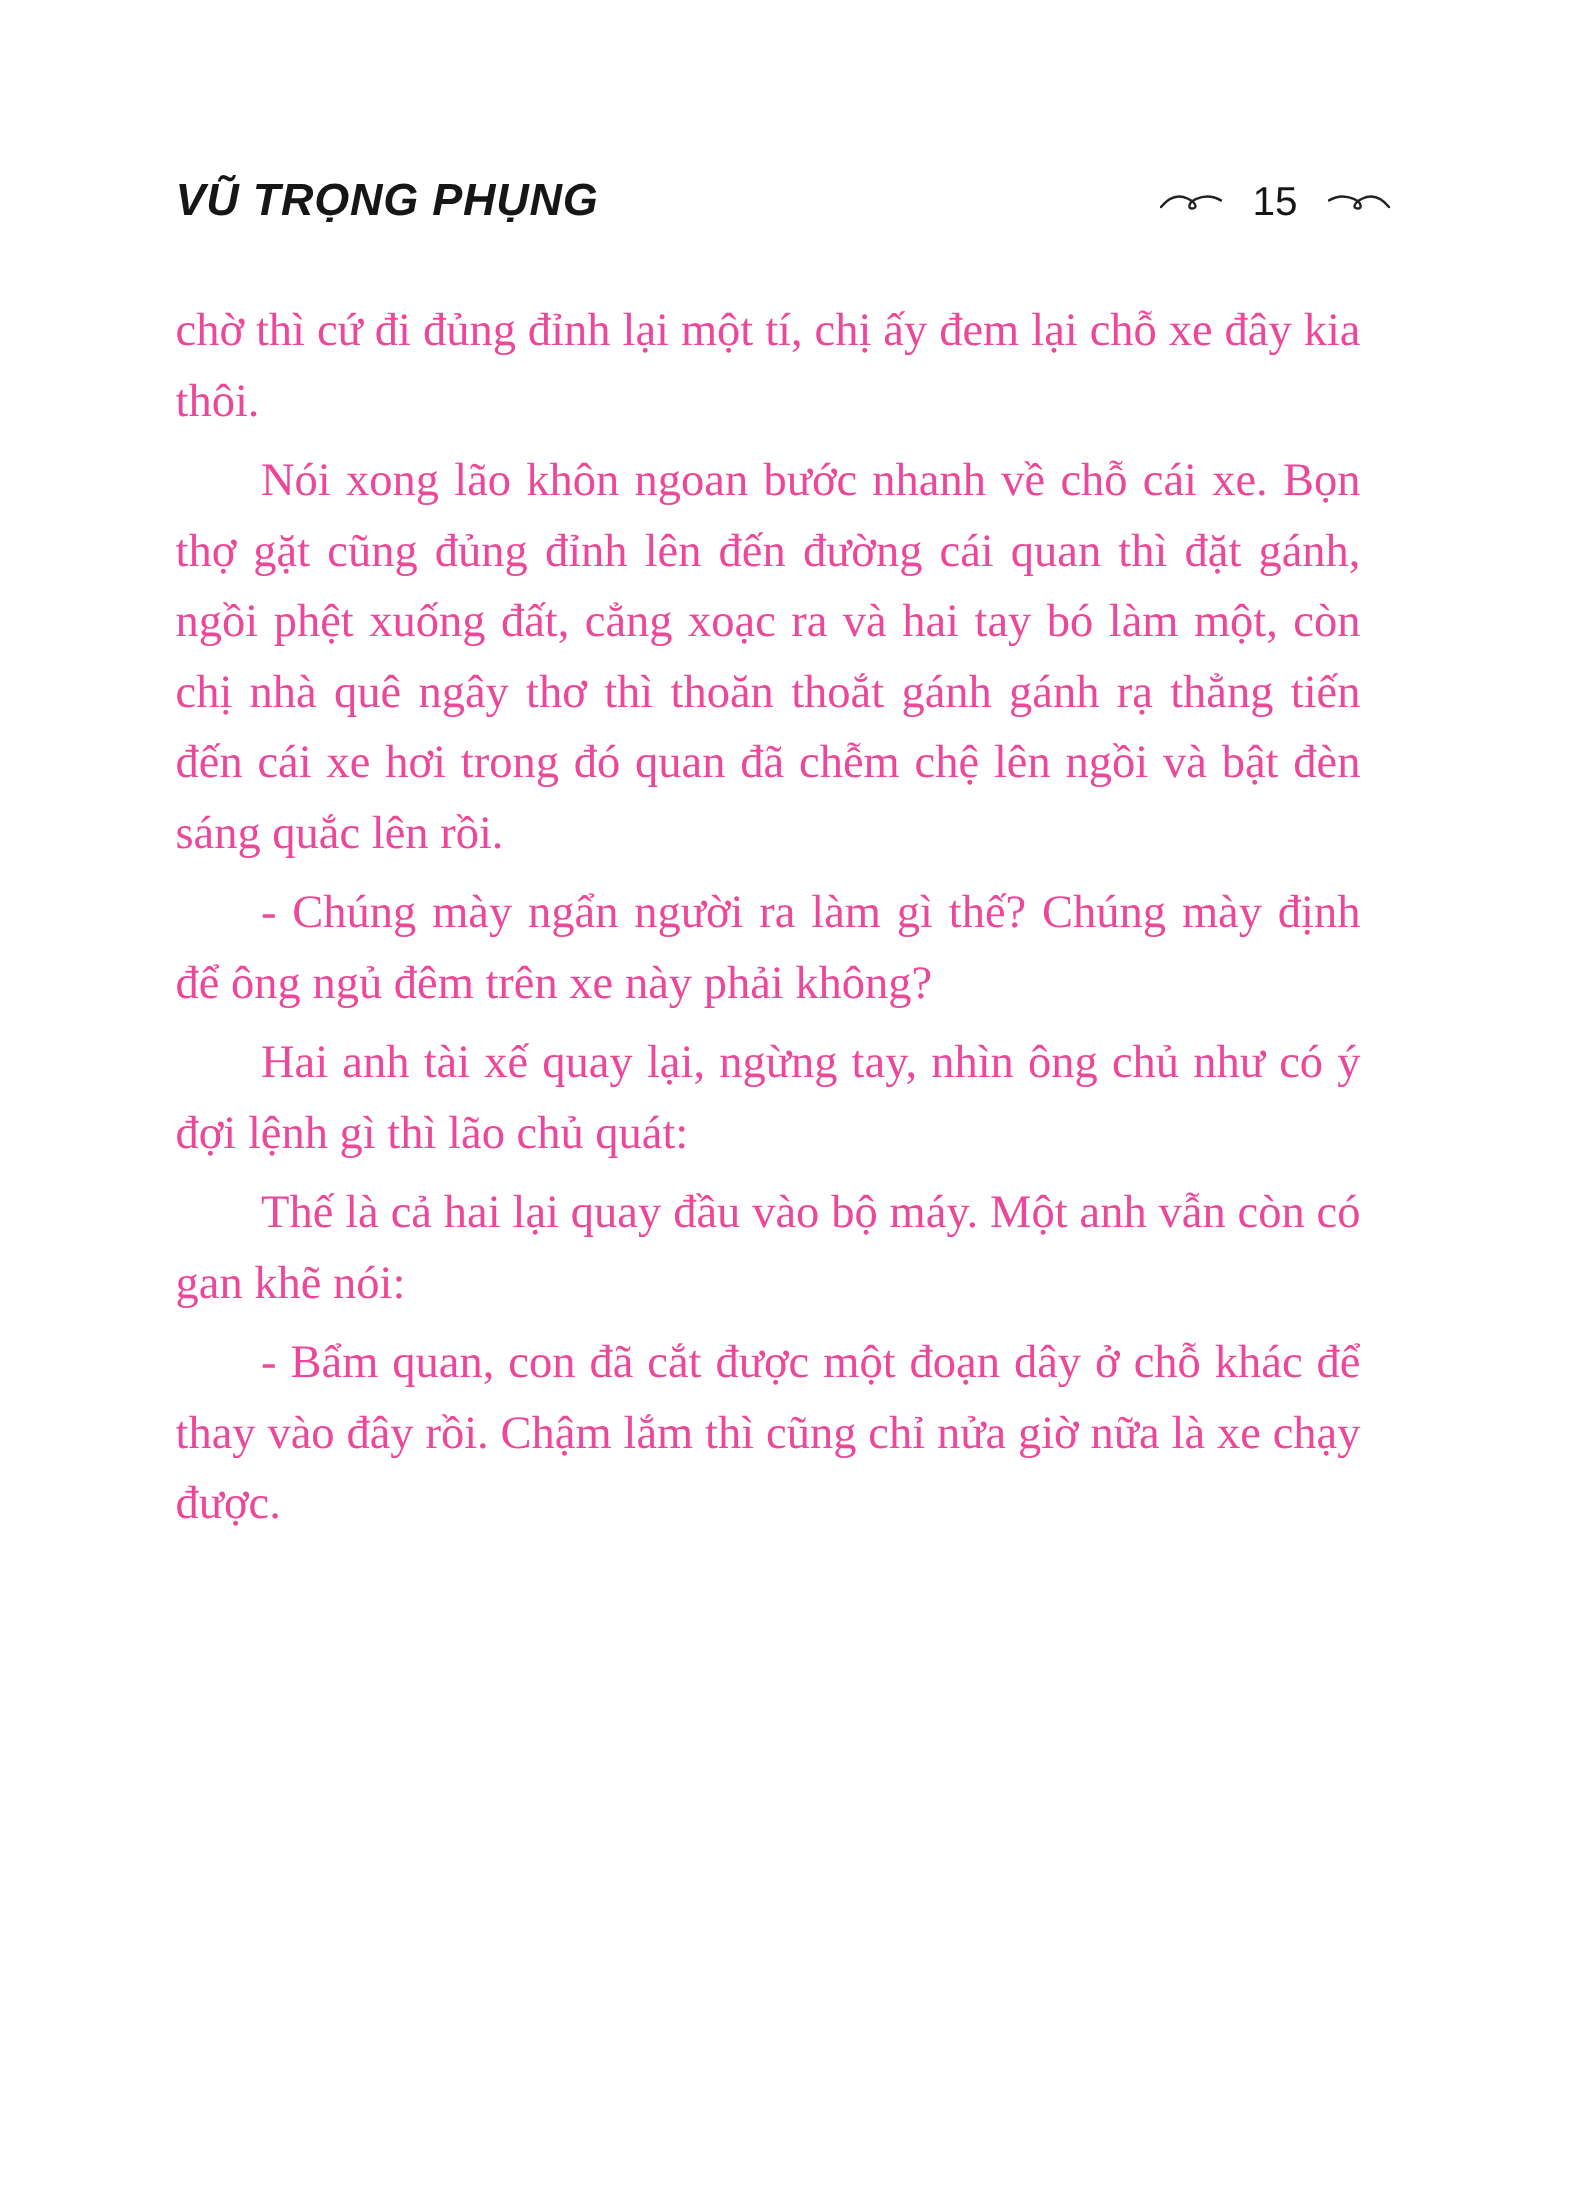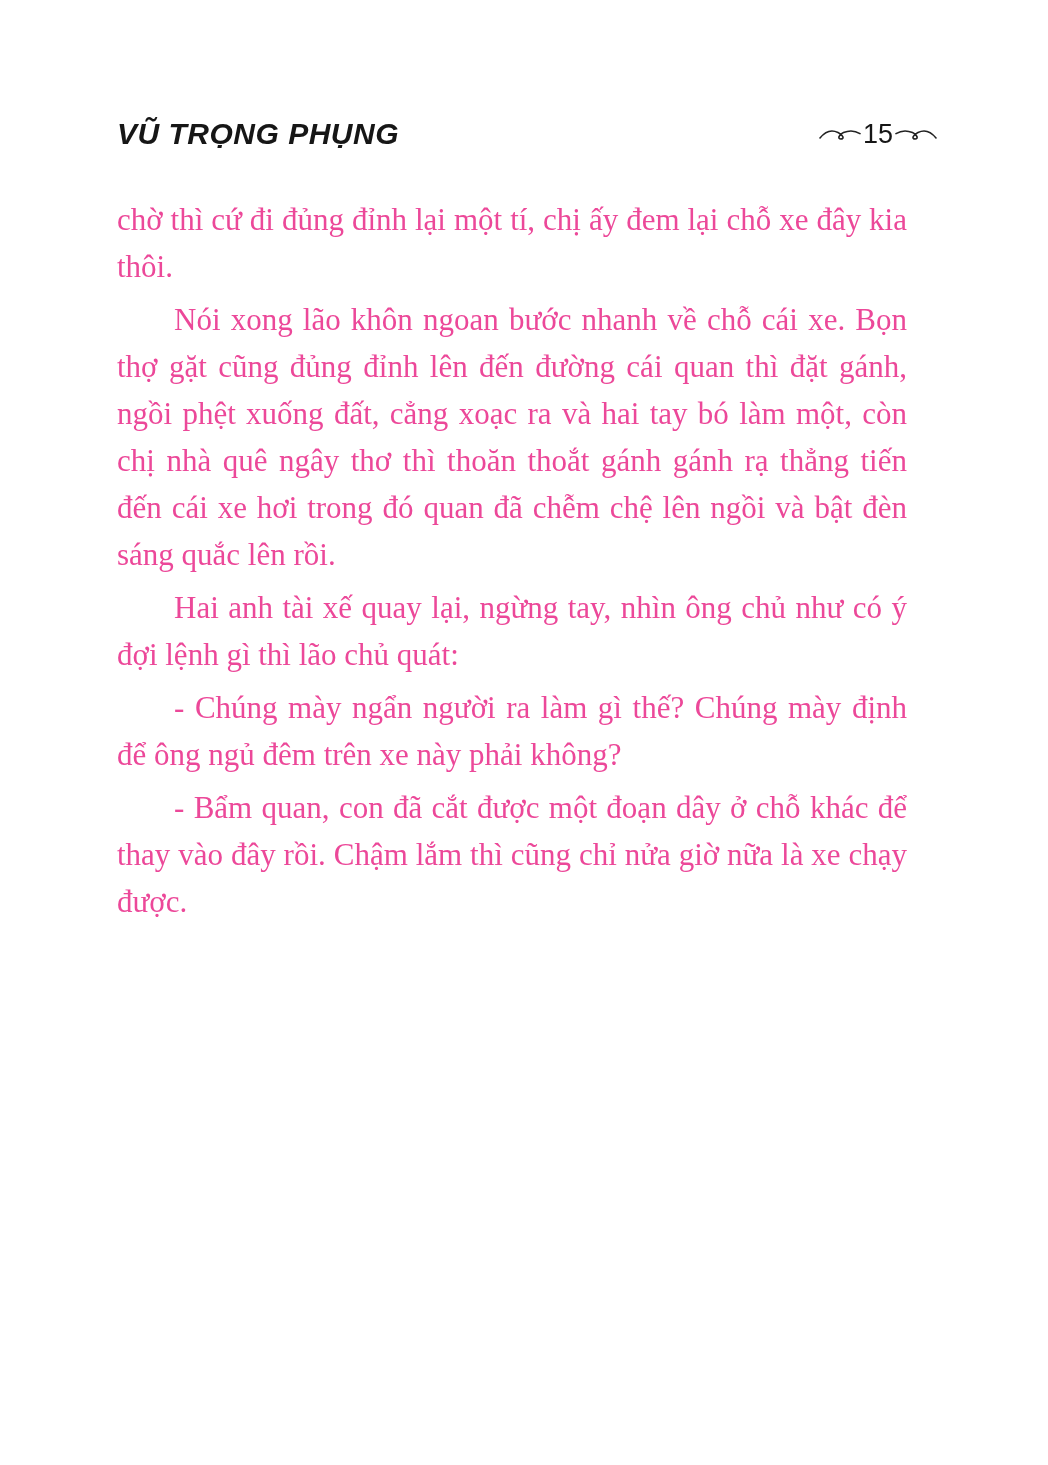--- a/index.html
+++ b/index.html
@@ -14,40 +14,40 @@
   .page {
     position: relative;
     width: 1048px;
     height: 1465px;
     background: #ffffff;
     overflow: hidden;
   }
   .running-header {
     position: absolute;
     left: 117px;
-    right: 111px;
+    right: 121px;
     top: 112px;
     height: 44px;
     display: flex;
     justify-content: space-between;
     align-items: center;
   }
   .author-name {
     font-family: "Liberation Sans", "DejaVu Sans", sans-serif;
     font-weight: 700;
     font-style: italic;
     font-size: 30px;
     letter-spacing: 0.5px;
     color: #161616;
     white-space: nowrap;
   }
   .page-number-wrap {
     display: flex;
     align-items: center;
-    gap: 1px;
+    gap: 19px;
     font-family: "Liberation Sans", "DejaVu Sans", sans-serif;
     font-size: 27px;
     color: #161616;
     text-align: right;
   }
   .swash { display: inline-block; width: 42px; height: 16px; color: #222; }
   .swash svg { display: block; width: 42px; height: 16px; }
   .swash.mirrored { transform: scaleX(-1); }
   .page-number-value { padding: 0 1px; line-height: 1; }
 
@@ -86,18 +86,19 @@
         <svg viewBox="0 0 42 16" fill="none" xmlns="http://www.w3.org/2000/svg">
           <path d="M1 12 C7 4.5 13 3.5 19 6.5 C24.5 9.2 25.5 13 21.8 13 C18.6 13 19.4 8.8 24.5 6.6 C30.5 4 36 4.6 41 7.6" stroke="currentColor" stroke-width="1.6" stroke-linecap="round"></path>
         </svg>
       </span>
     </div>
   </div>
 
   <div class="body-text">
       <p class="continuation">chờ thì cứ đi đủng đỉnh lại một tí, chị ấy đem lại chỗ xe đây kia thôi.</p>
       <p>Nói xong lão khôn ngoan bước nhanh về chỗ cái xe. Bọn thợ gặt cũng đủng đỉnh lên đến đường cái quan thì đặt gánh, ngồi phệt xuống đất, cẳng xoạc ra và hai tay bó làm một, còn chị nhà quê ngây thơ thì thoăn thoắt gánh gánh rạ thẳng tiến đến cái xe hơi trong đó quan đã chễm chệ lên ngồi và bật đèn sáng quắc lên rồi.</p>
+      <p>- Chúng mày ngẩn người ra làm gì thế? Chúng mày định để ông ngủ đêm trên xe này phải không?</p>
       <p>Hai anh tài xế quay lại, ngừng tay, nhìn ông chủ như có ý đợi lệnh gì thì lão chủ quát:</p>
-      <p>- Chúng mày ngẩn người ra làm gì thế? Chúng mày định để ông ngủ đêm trên xe này phải không?</p>
+      <p>Thế là cả hai lại quay đầu vào bộ máy. Một anh vẫn còn có gan khẽ nói:</p>
       <p>- Bẩm quan, con đã cắt được một đoạn dây ở chỗ khác để thay vào đây rồi. Chậm lắm thì cũng chỉ nửa giờ nữa là xe chạy được.</p>
     </div>
 
 </div>
 
 </body></html>

